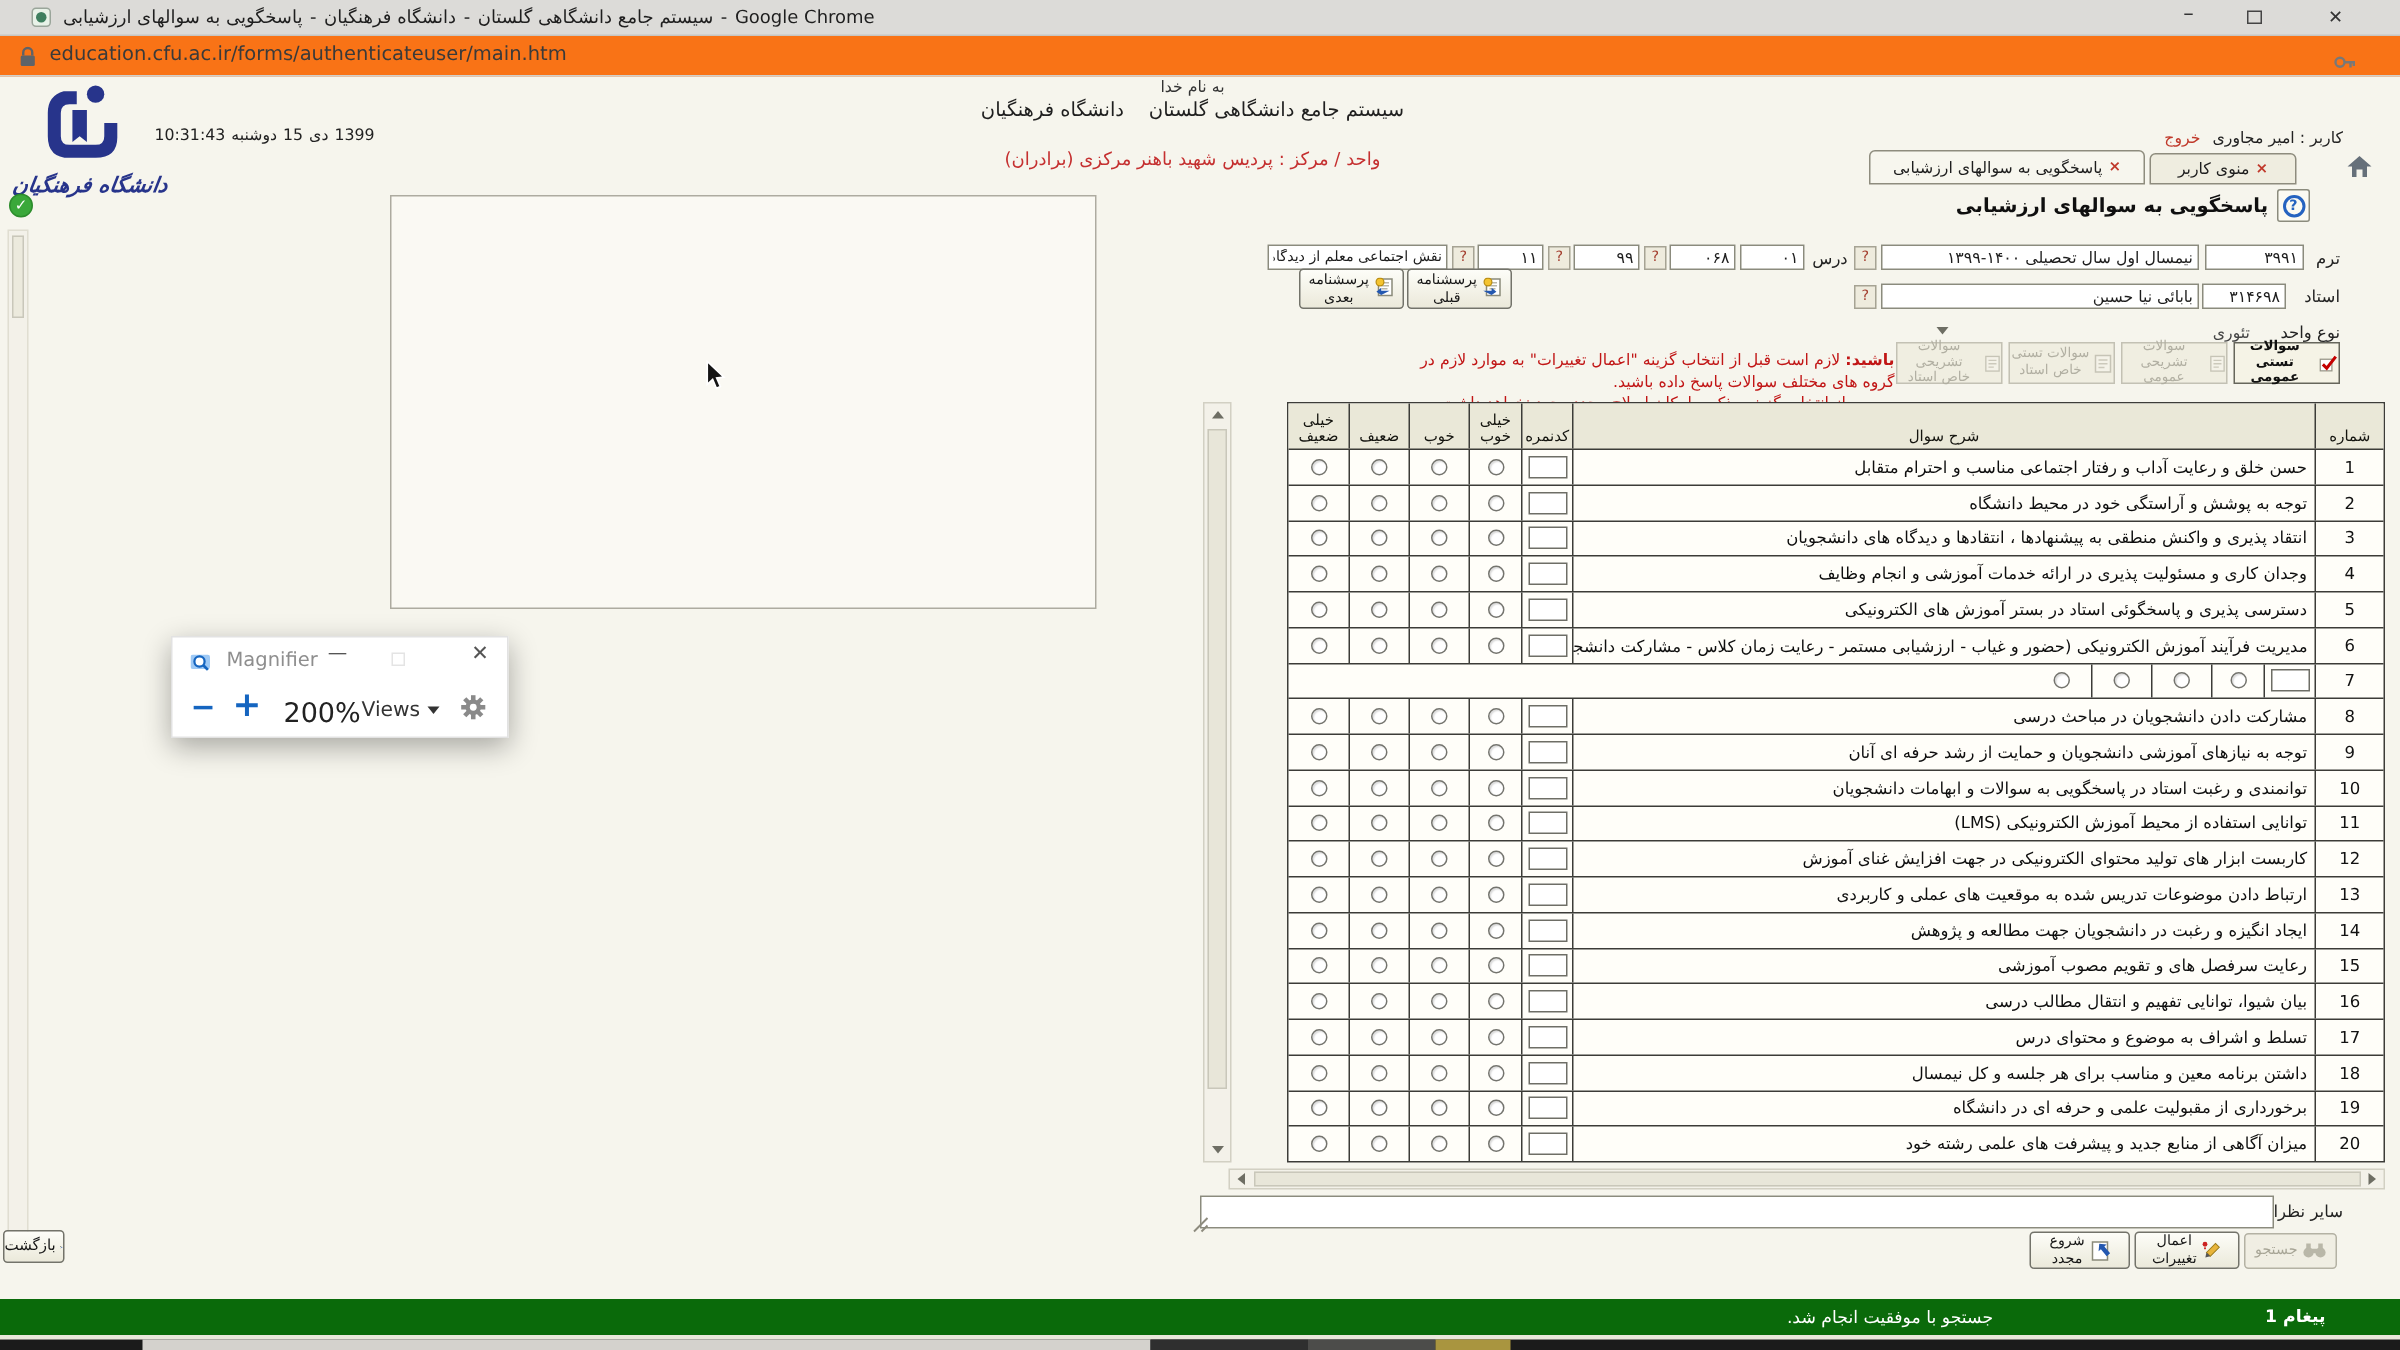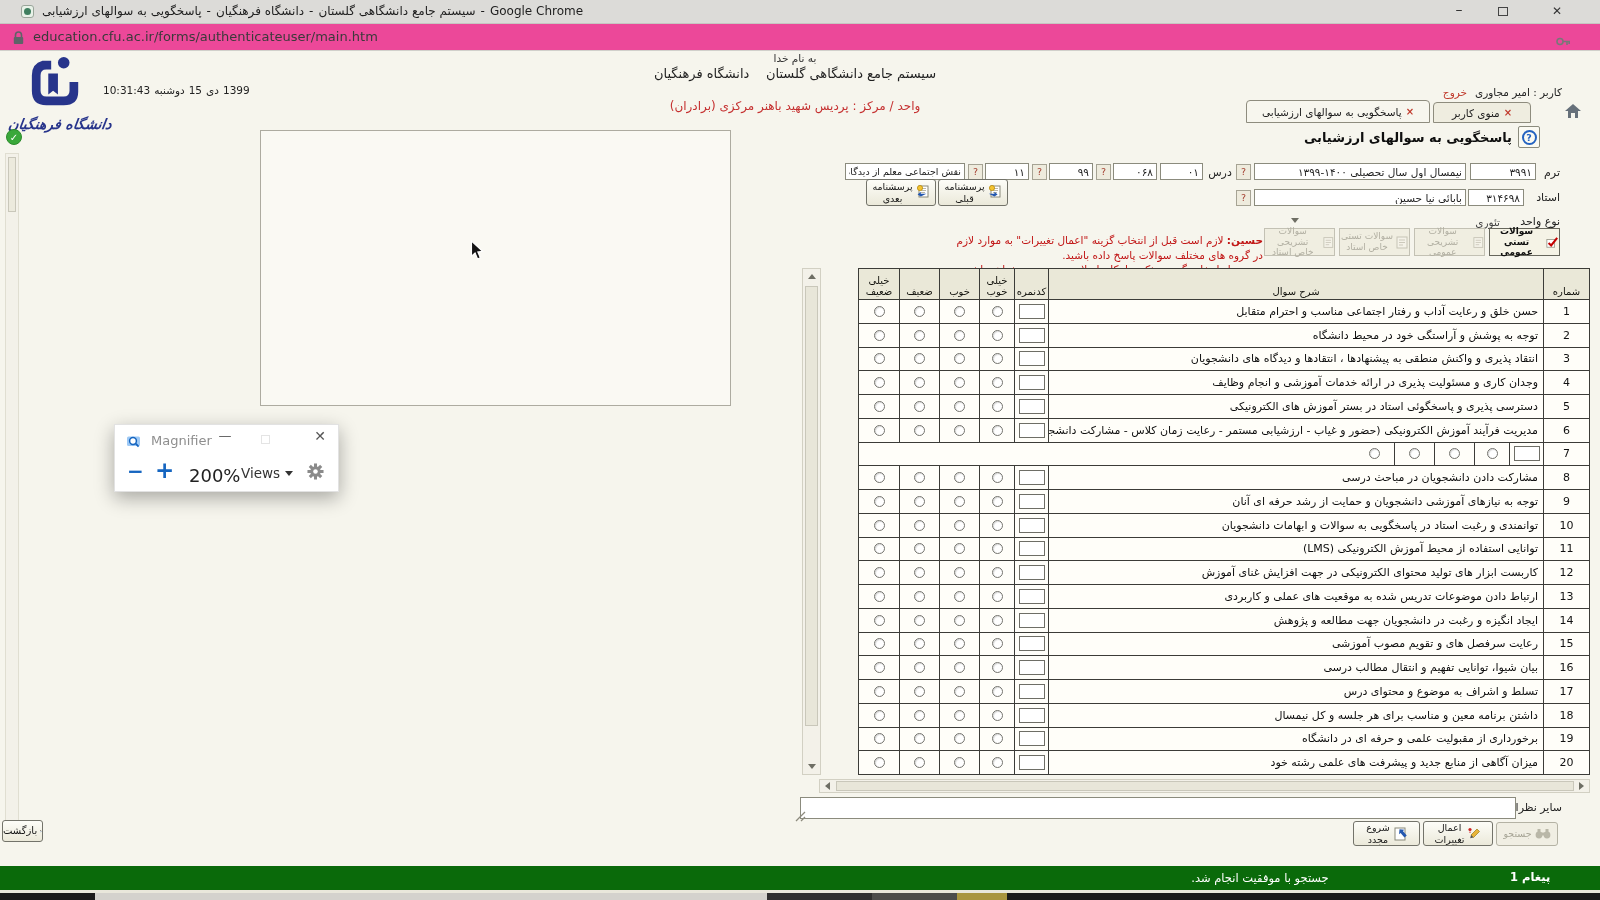--- a/index.html
+++ b/index.html
@@ -75,21 +75,21 @@
       <span>-</span>
       <span>سیستم جامع دانشگاهی گلستان</span>
       <span>-</span>
       <span>Google Chrome</span>
     </div>
     <span class="abs" style="left:1446px;top:1px;width:26px;height:20px;text-align:center;font-size:14px;color:#333;cursor:pointer">–</span>
     <span class="abs" style="left:1498px;top:7px;width:10px;height:9px;border:1.5px solid #444;cursor:pointer"></span>
     <span class="abs" style="left:1544px;top:4px;width:26px;height:18px;text-align:center;font-size:12px;color:#333;cursor:pointer">✕</span>
   </div>
 
-  <div class="abs" style="left:0;top:24px;width:1600px;height:27px;background:#ec4899;border-bottom:1px solid #d1d0cb">
+  <div class="abs" style="left:0;top:24px;width:1600px;height:27px;background:#f97316;border-bottom:1px solid #d1d0cb">
     <span class="abs" style="left:13px;top:6px">
       <svg width="11" height="14" viewBox="0 0 11 14">
           <path d="M2.5,6 V4 A3,3 0 0 1 8.5,4 V6" fill="none" stroke="#5f6368" stroke-width="1.6"></path>
           <rect x="0.8" y="6" width="9.4" height="7" rx="1" fill="#5f6368"></rect>
         </svg>
     </span>
     <span class="abs" style="left:33px;top:5px;font-size:13px;color:#3a3a3a;cursor:text">education.cfu.ac.ir/forms/authenticateuser/main.htm</span>
     <span class="abs" style="left:1556px;top:8px;cursor:pointer">
       <svg width="15" height="11" viewBox="0 0 15 11">
           <circle cx="4" cy="5.5" r="3" fill="none" stroke="#787878" stroke-width="1.6"></circle>
@@ -183,21 +183,21 @@
     <span class="btxt"><span>پرسشنامه</span><br><span>بعدی</span></span>
   </div>
 
   <span class="abs lbl rtl" style="right:40px;top:215px;font-weight:normal">نوع واحد</span>
   <span class="abs rtl" style="right:100px;top:216px;font-size:10.5px;color:#444">تئوری</span>
   <span class="abs sbtn" style="left:1288px;top:213px;width:14px;height:14px;cursor:pointer">
       <span class="tri-down"></span>
     </span>
 
   <div id="notice">
-    <div class="l1"><b>حسین:</b> <span>لازم است قبل از انتخاب گزینه "اعمال تغییرات" به موارد لازم در گروه های مختلف سوالات پاسخ داده باشید.</span></div>
+    <div class="l1"><b>باشید:</b> <span>لازم است قبل از انتخاب گزینه "اعمال تغییرات" به موارد لازم در گروه های مختلف سوالات پاسخ داده باشید.</span></div>
     <div class="l2"><span>پس از انتخاب گزینه مذکور، امکان اصلاح مجدد وجود</span> <span class="und">نخواهد</span> <span>داشت.</span></div>
   </div>
 
   <div id="qgtabs">
       <div class="qgtab active">
         <svg width="15" height="15" viewBox="0 0 15 15">
           <rect x="1" y="4" width="9" height="9" fill="#fff" stroke="#9a988a"></rect>
           <path d="M3 8 L6 11 L13 2" fill="none" stroke="#c40000" stroke-width="2.4"></path>
         </svg>
         <span class="btxt2"><span>سوالات تستی</span><br><span>عمومی</span></span>

